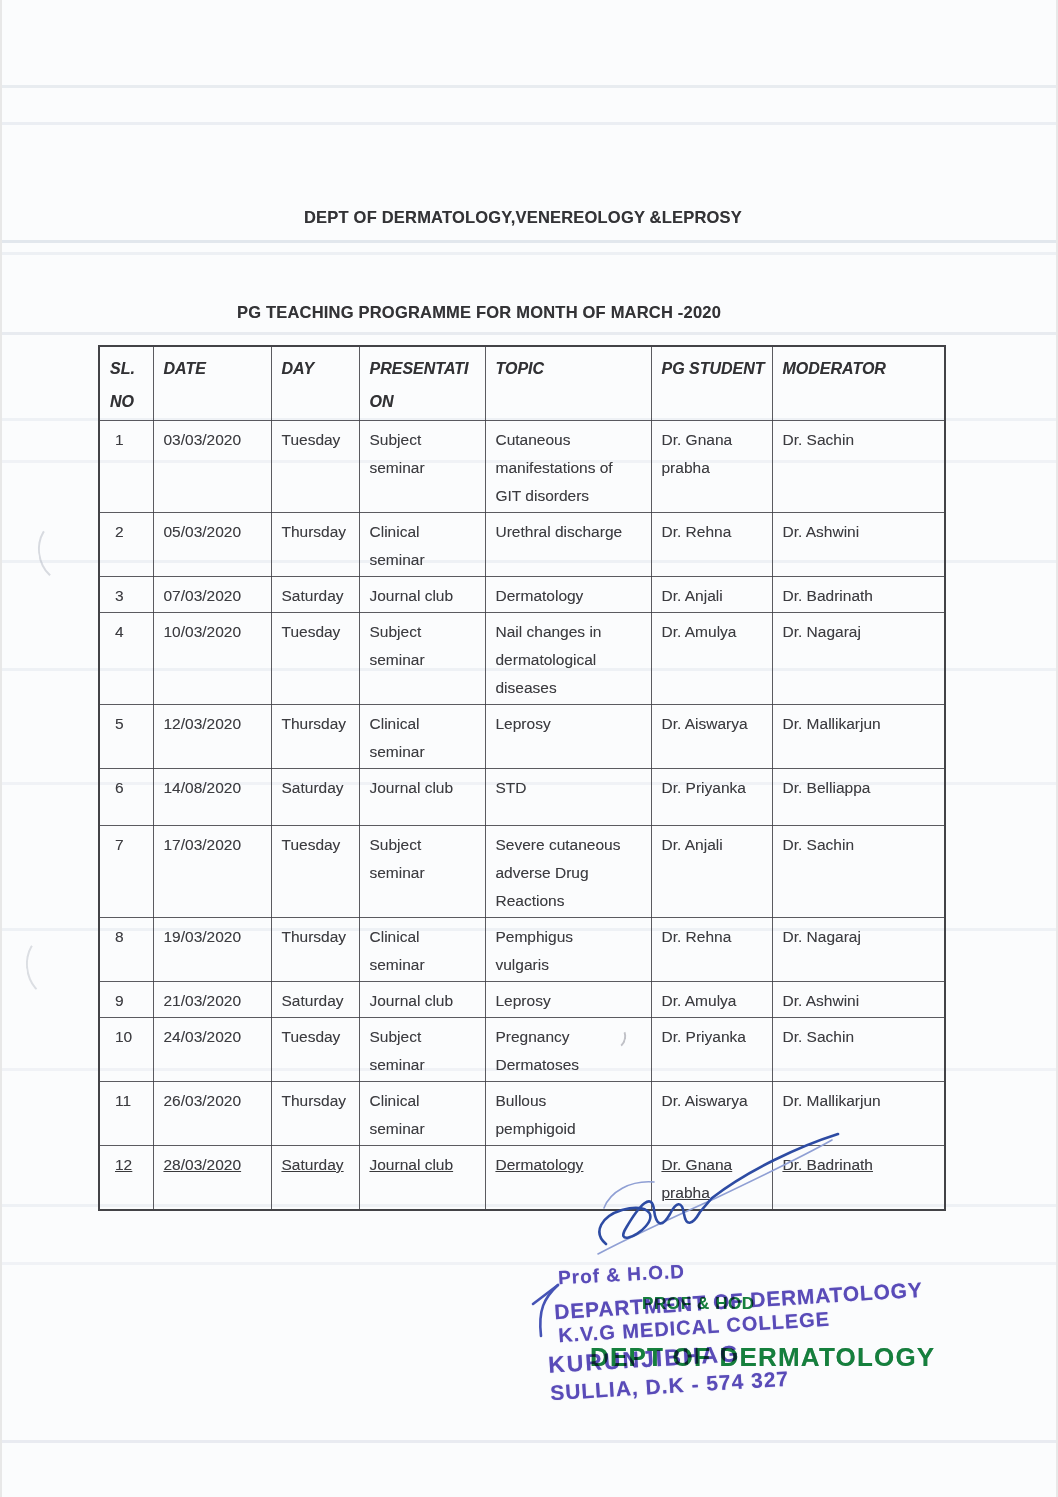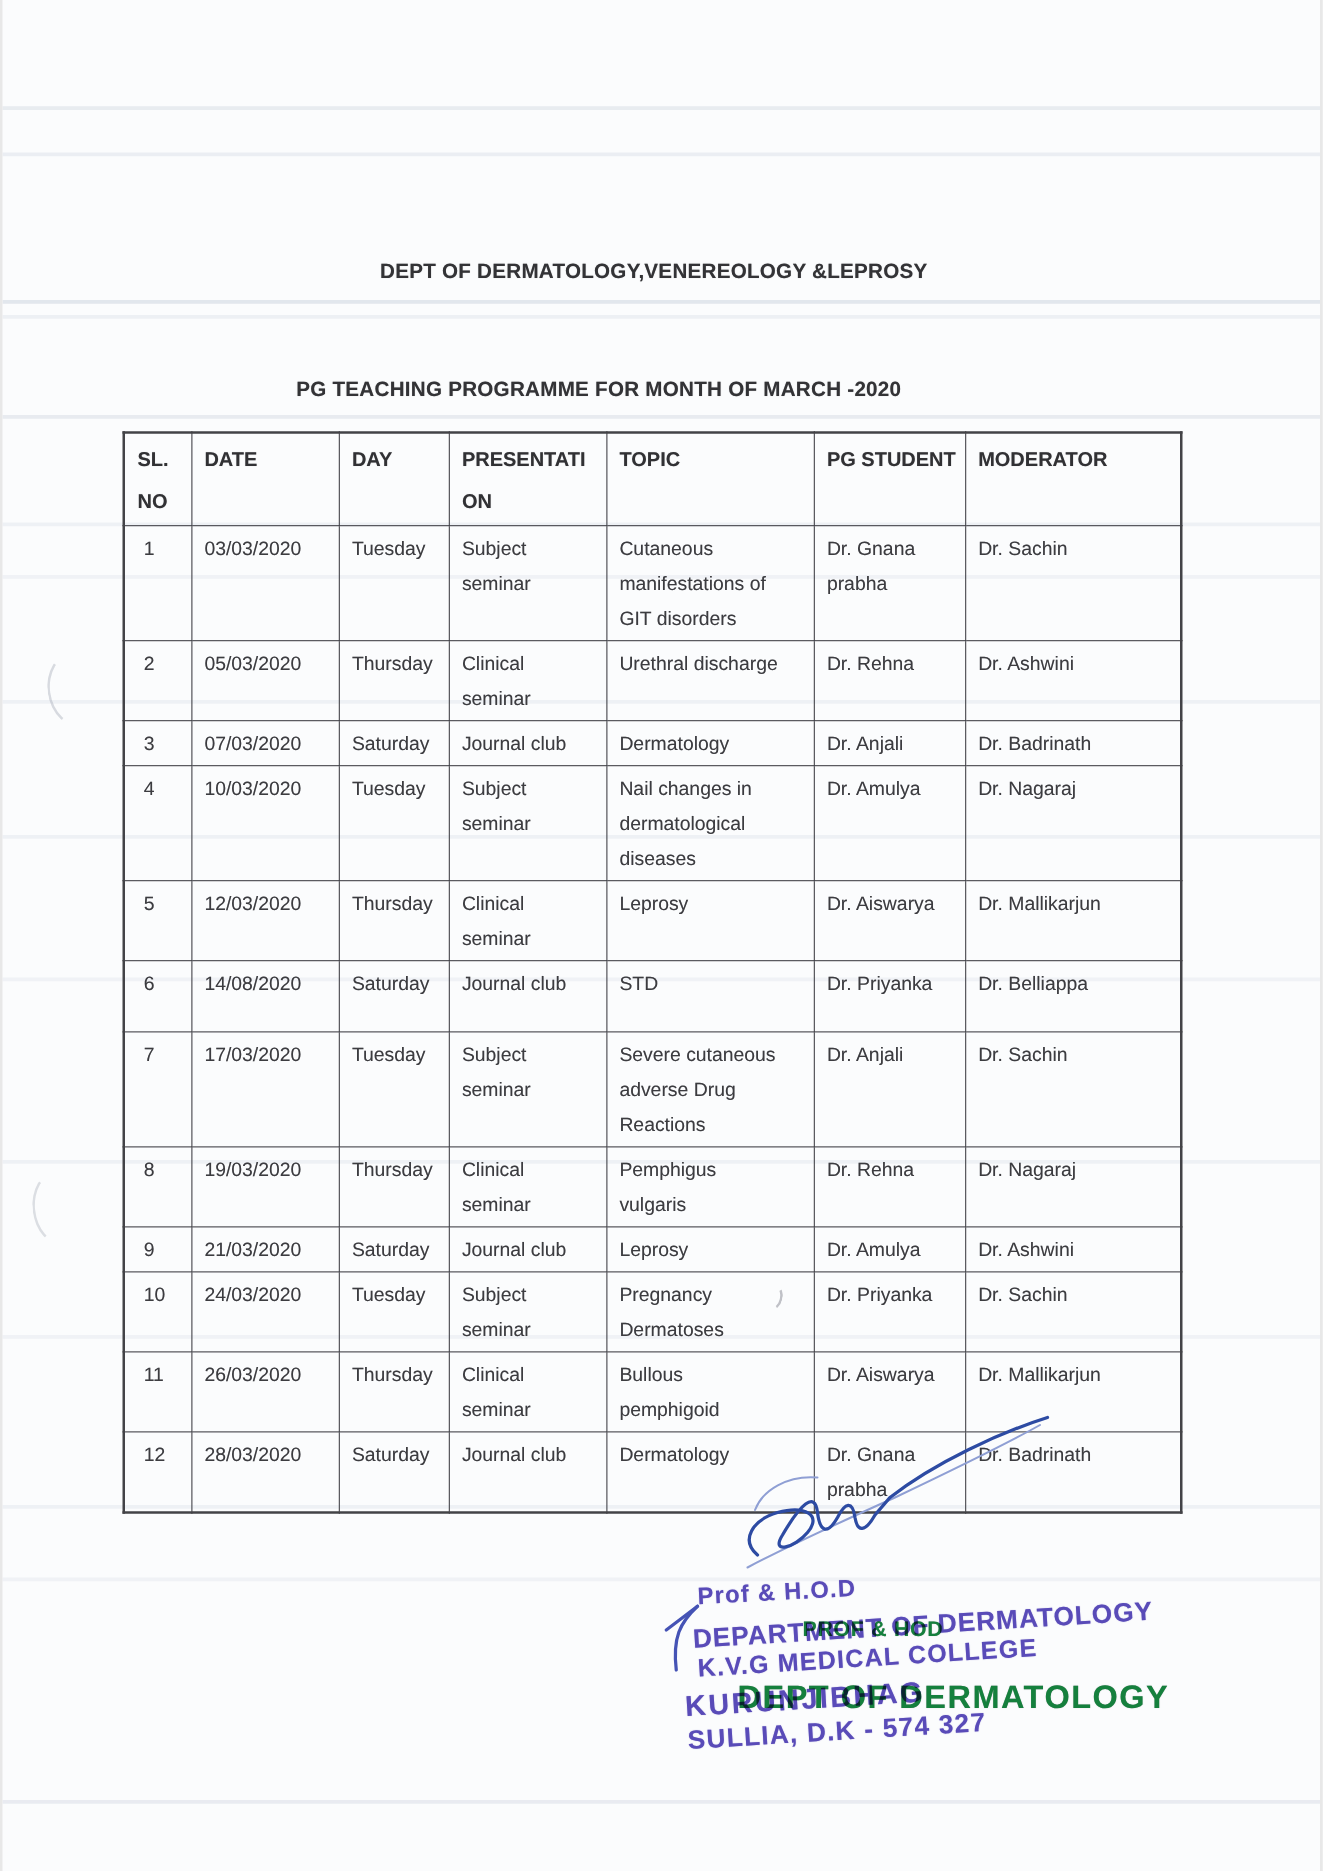--- a/index.html
+++ b/index.html
@@ -78,21 +78,21 @@
   }
   table.sched td{
     font-size:15.5px;
     font-weight:400;
     line-height:28px;
     padding:5px 6px 2px 10px;
     color:#3c3c40;
     text-shadow:0 0 0.5px rgba(60,60,65,0.35);
   }
   table.sched td.c-sl{padding-left:15px;}
-  tr.hdr{height:73px;}
+  tr.hdr{height:73px;font-style:italic;}
 
   
   .signature{position:absolute;left:594px;top:1128px;pointer-events:none;}
 
   
   .stamp-line, .printed-line{
     position:absolute;
     white-space:nowrap;
     font-weight:700;
   }
@@ -274,21 +274,21 @@
           <td class="c-sl">11</td>
           <td>26/03/2020</td>
           <td>Thursday</td>
           <td>Clinical
 seminar</td>
           <td>Bullous
 pemphigoid</td>
           <td>Dr. Aiswarya</td>
           <td>Dr. Mallikarjun</td>
         </tr>
-        <tr style="height: 53px;">
+        <tr style="height: 53px; text-decoration: underline;">
           <td class="c-sl">12</td>
           <td>28/03/2020</td>
           <td>Saturday</td>
           <td>Journal club</td>
           <td>Dermatology</td>
           <td>Dr. Gnana
 prabha</td>
           <td>Dr. Badrinath</td>
         </tr>
       </tbody>

